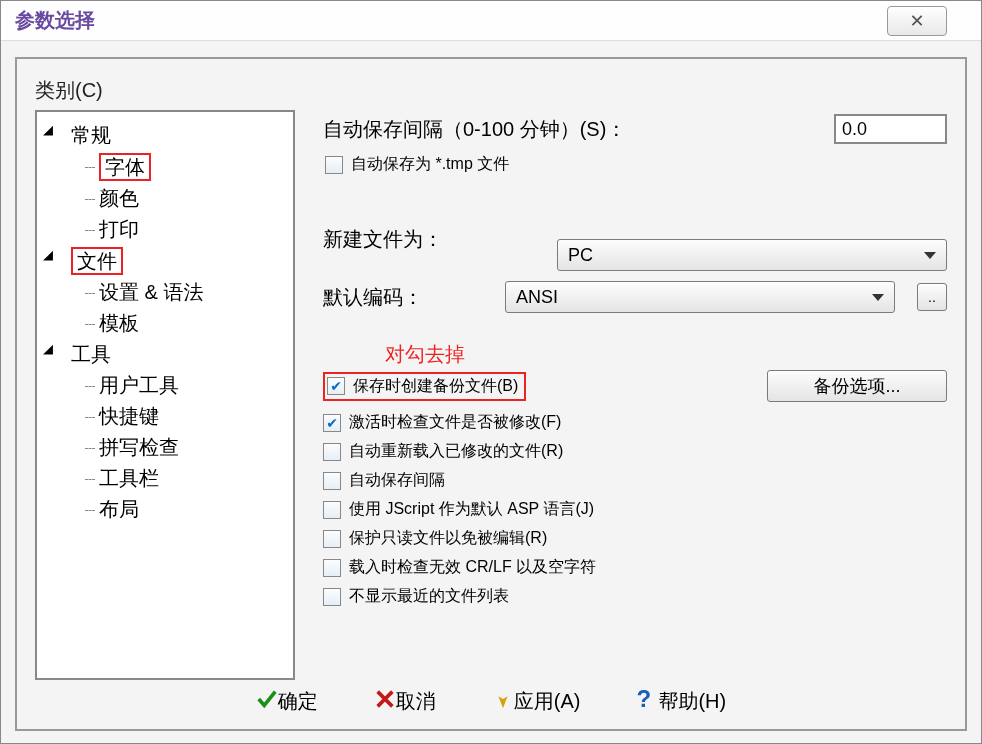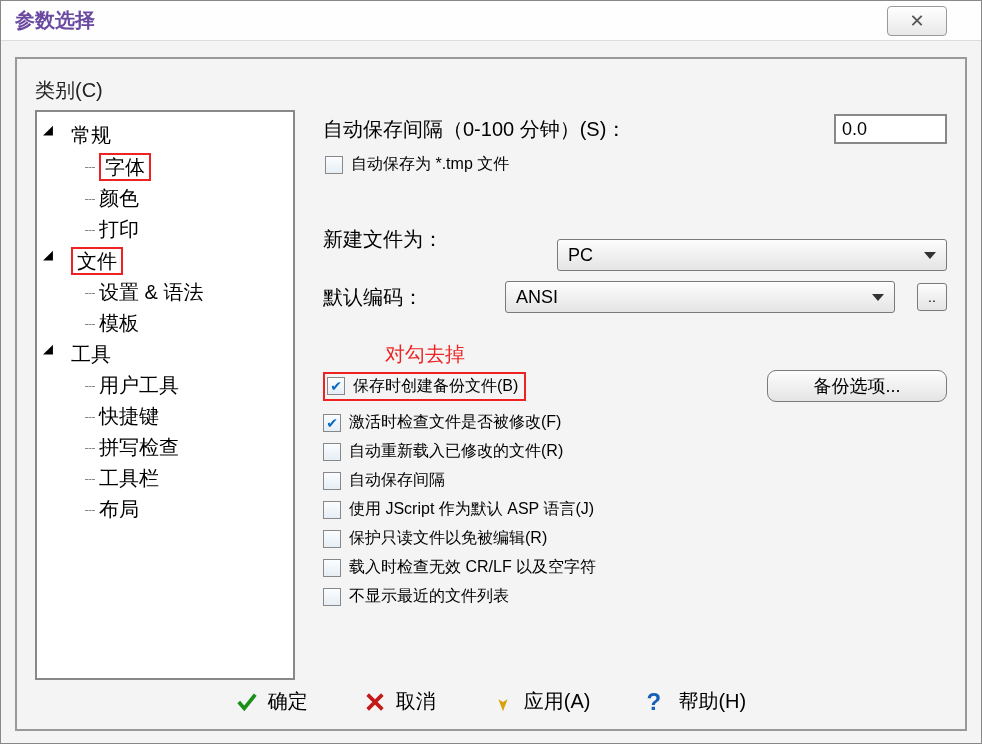--- a/index.html
+++ b/index.html
@@ -157,21 +157,21 @@
   border: 1px solid #7a7a7a;
   border-radius: 3px;
   background: linear-gradient(#fdfdfd,#e4e4e4);
   display: inline-flex; align-items:center; justify-content:center;
   cursor:pointer;
   font-size: 14px;
 }
 .btn {
   height: 32px;
   border: 1px solid #7a7a7a;
-  border-radius: 9px;
+  border-radius: 3px;
   background: linear-gradient(#fdfdfd,#e4e4e4);
   padding: 0 14px;
   font-size: 18px;
   cursor: pointer;
   display: inline-flex; align-items:center; justify-content:center;
 }
 .annot {
   color: #e22;
   font-size: 20px;
   margin-left: 62px;
@@ -184,21 +184,21 @@
   padding: 2px 6px 2px 2px;
 }
 .footer {
   position: absolute;
   left: 0; right: 0; bottom: 14px;
   display: flex;
   justify-content: center;
   gap: 56px;
 }
 .fbtn {
-  display: inline-flex; align-items:center; gap:10px;
+  display: inline-flex; 
   font-size: 20px; cursor:pointer;
 }
 .ico { width:22px; height:22px; display:inline-block; }
 </style>
 </head>
 <body>
 
 <div class="window">
   <div class="titlebar">
     <span class="titletext">参数选择</span>

